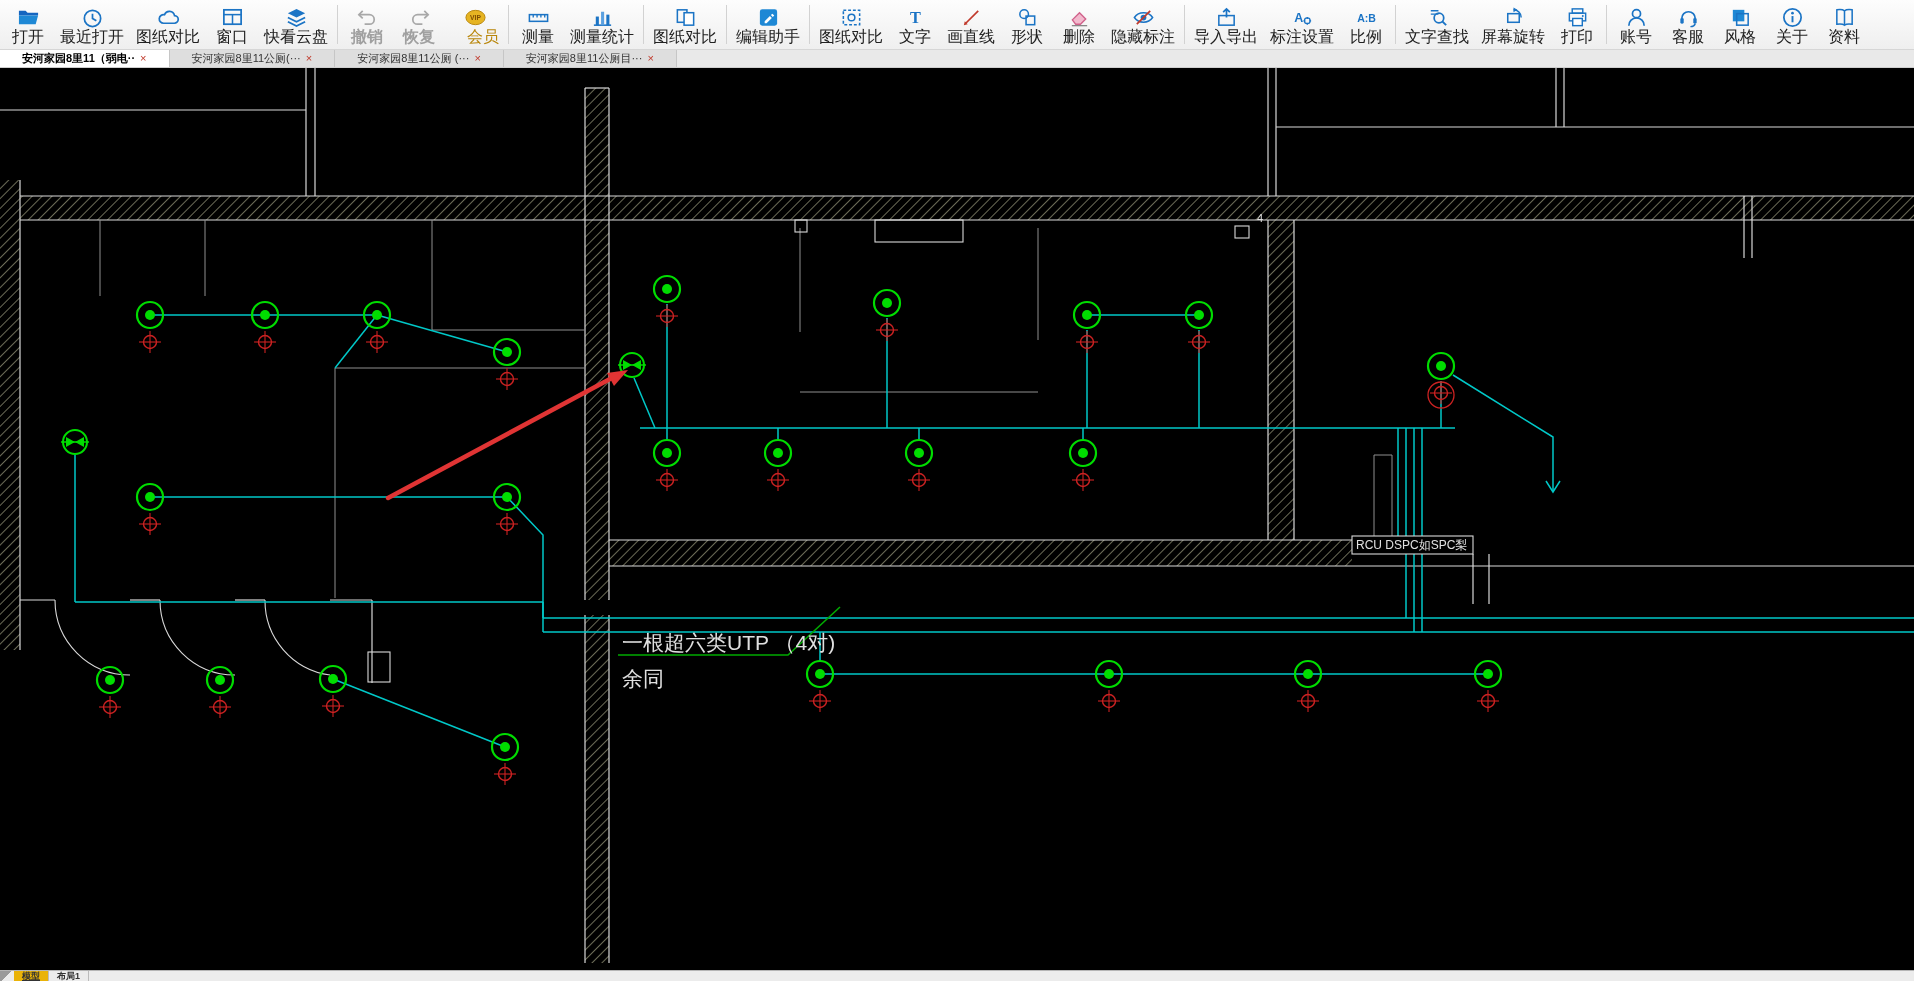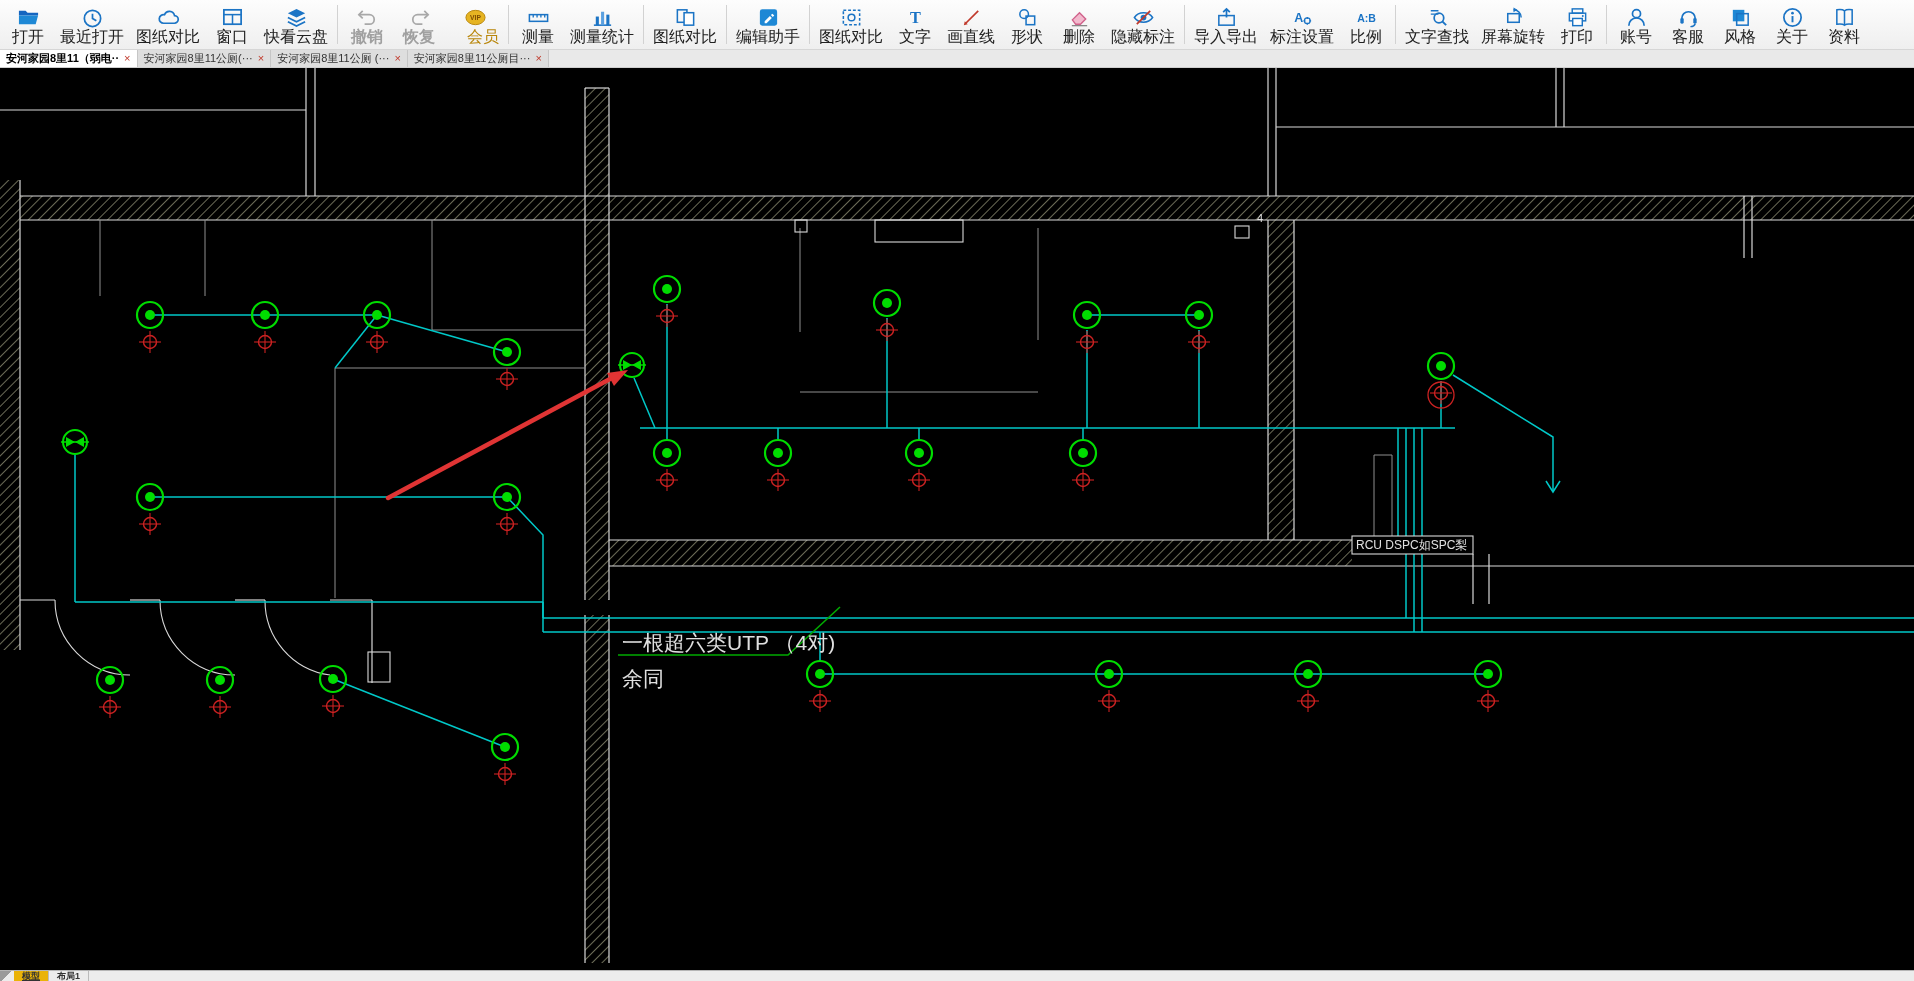--- a/index.html
+++ b/index.html
@@ -16,21 +16,21 @@
            padding:2px 6px 1px 6px;min-width:40px;cursor:pointer;color:#1b74c5;}
   .tb-item.disabled{color:#a8a8a8;cursor:default;font-weight:bold;}
   .tb-item.disabled .tb-label{color:#a0a0a0;}
   .tb-ic{width:23px;height:23px;}
   .tb-label{font-size:16px;line-height:14px;margin-top:1px;white-space:nowrap;color:#222;}
   .tb-sep{width:1px;background:#d2d2d2;margin:5px 3px;}
 
   
   .tabbar{height:18px;flex:0 0 18px;background:#e9e9e9;display:flex;
           border-bottom:1px solid #cfcfcf;box-sizing:border-box;}
-  .tab{display:flex;padding:0 6px;font-size:11px;line-height:17px;
+  .tab{display:flex;padding:0 22px;font-size:11px;line-height:17px;
        border-right:1px solid #c6c6c6;background:#dedede;color:#333;cursor:pointer;
        white-space:nowrap;overflow:hidden;}
   .tab.active{background:#ffffff;font-weight:bold;color:#000;}
   .tab .close{color:#c0392b;margin-left:5px;font-size:11px;font-weight:normal;cursor:pointer;}
 
   
   .canvas{position:relative;flex:0 0 902px;height:902px;background:#000;overflow:hidden;}
   .canvas svg{position:absolute;left:0;top:0;display:block;}
 
   

